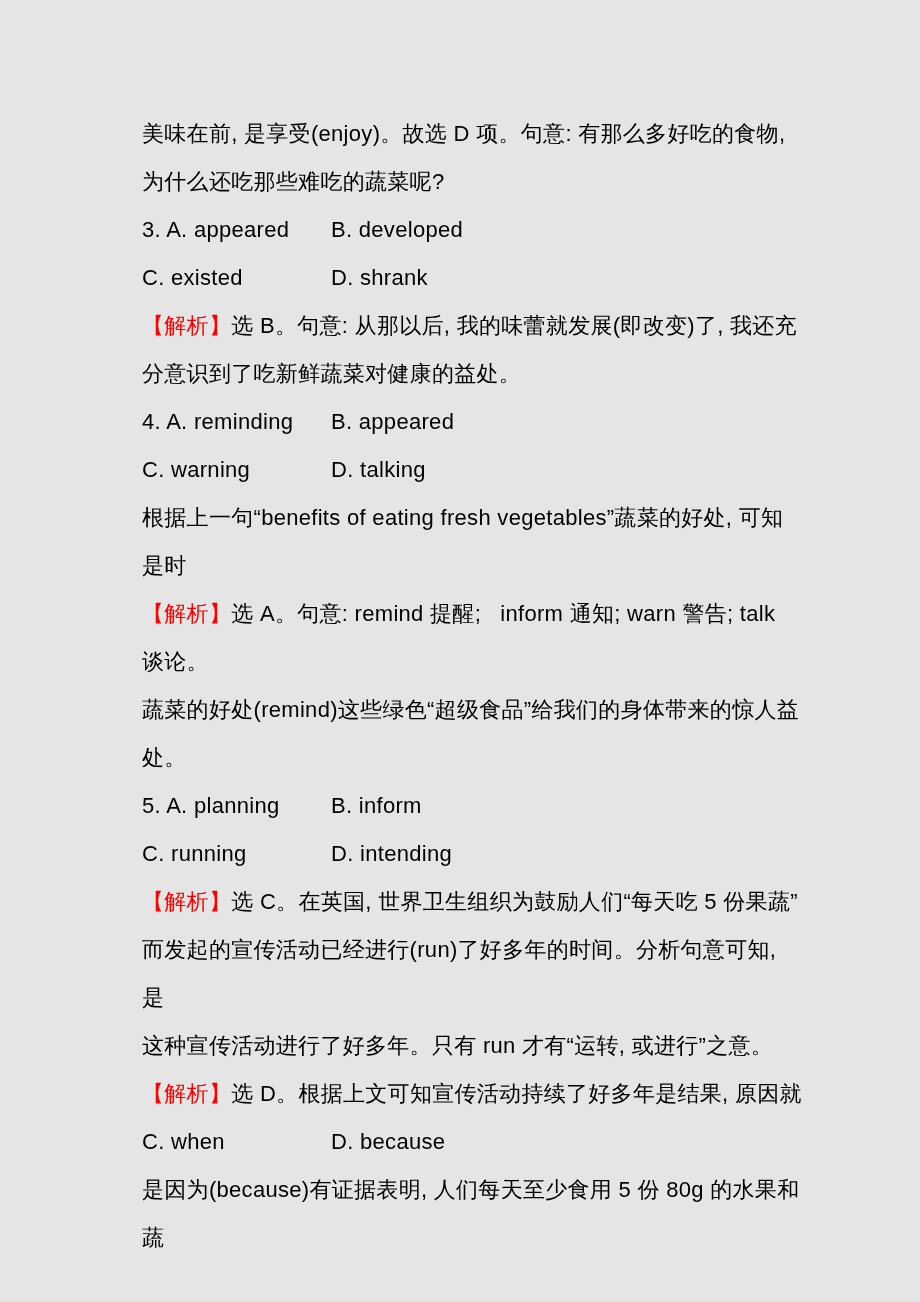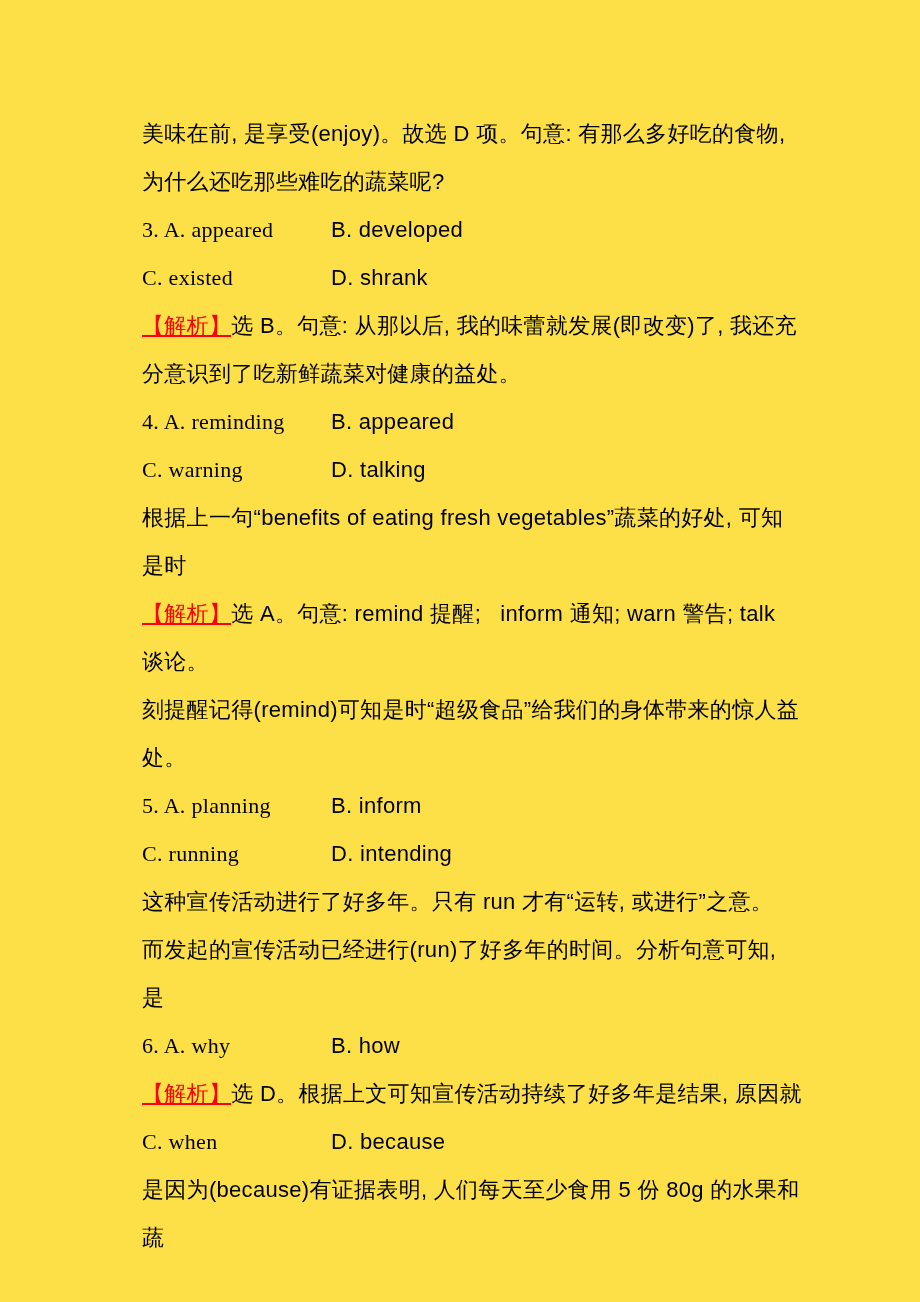--- a/index.html
+++ b/index.html
@@ -7,62 +7,61 @@
   body {
     width: 920px;
     height: 1302px;
     background: #ffffff;
     font-family: "Liberation Sans", "DejaVu Sans", sans-serif;
   }
   .page {
     position: relative;
     width: 920px;
     height: 1302px;
-    background: #fde047;
+    background: #e5e5e5;
     overflow: hidden;
   }
   .content {
     position: absolute;
     left: 142px;
     top: 110px;
     width: 660px;
   }
   .para {
     font-size: 22px;
     line-height: 48px;
     color: #000000;
     white-space: pre-wrap;
     letter-spacing: 0.3px;
   }
-  .red { color: #ff0000; text-decoration: underline; }
+  .red { color: #ff0000; }
   .opt-left {
     display: inline-block;
     min-width: 189px;
-    font-family: Liberation Serif, serif;
   }
 </style>
 </head>
 <body>
 
 <div class="page">
   <div class="content">
       <div class="para"><span class="seg">美味在前, 是享受(enjoy)。故选 D 项。句意: 有那么多好吃的食物,</span></div>
       <div class="para"><span class="seg">为什么还吃那些难吃的蔬菜呢?</span></div>
       <div class="para"><span class="opt-left">3. A. appeared</span><span>B. developed</span></div>
       <div class="para"><span class="opt-left">C. existed</span><span>D. shrank</span></div>
       <div class="para"><span class="seg red">【解析】</span><span class="seg">选 B。句意: 从那以后, 我的味蕾就发展(即改变)了, 我还充</span></div>
       <div class="para"><span class="seg">分意识到了吃新鲜蔬菜对健康的益处。</span></div>
       <div class="para"><span class="opt-left">4. A. reminding</span><span>B. appeared</span></div>
       <div class="para"><span class="opt-left">C. warning</span><span>D. talking</span></div>
       <div class="para"><span class="seg">根据上一句“benefits of eating fresh vegetables”蔬菜的好处, 可知是时</span></div>
       <div class="para"><span class="seg red">【解析】</span><span class="seg">选 A。句意: remind 提醒;   inform 通知; warn 警告; talk 谈论。</span></div>
-      <div class="para"><span class="seg">刻提醒记得(remind)可知是时“超级食品”给我们的身体带来的惊人益</span></div>
+      <div class="para"><span class="seg">蔬菜的好处(remind)这些绿色“超级食品”给我们的身体带来的惊人益</span></div>
       <div class="para"><span class="seg">处。</span></div>
       <div class="para"><span class="opt-left">5. A. planning</span><span>B. inform</span></div>
       <div class="para"><span class="opt-left">C. running</span><span>D. intending</span></div>
+      <div class="para"><span class="seg red">【解析】</span><span class="seg">选 C。在英国, 世界卫生组织为鼓励人们“每天吃 5 份果蔬”</span></div>
+      <div class="para"><span class="seg">而发起的宣传活动已经进行(run)了好多年的时间。分析句意可知, 是</span></div>
       <div class="para"><span class="seg">这种宣传活动进行了好多年。只有 run 才有“运转, 或进行”之意。</span></div>
-      <div class="para"><span class="seg">而发起的宣传活动已经进行(run)了好多年的时间。分析句意可知, 是</span></div>
-      <div class="para"><span class="opt-left">6. A. why</span><span>B. how</span></div>
       <div class="para"><span class="seg red">【解析】</span><span class="seg">选 D。根据上文可知宣传活动持续了好多年是结果, 原因就</span></div>
       <div class="para"><span class="opt-left">C. when</span><span>D. because</span></div>
       <div class="para"><span class="seg">是因为(because)有证据表明, 人们每天至少食用 5 份 80g 的水果和蔬</span></div>
     </div>
 </div>
 
 </body></html>

